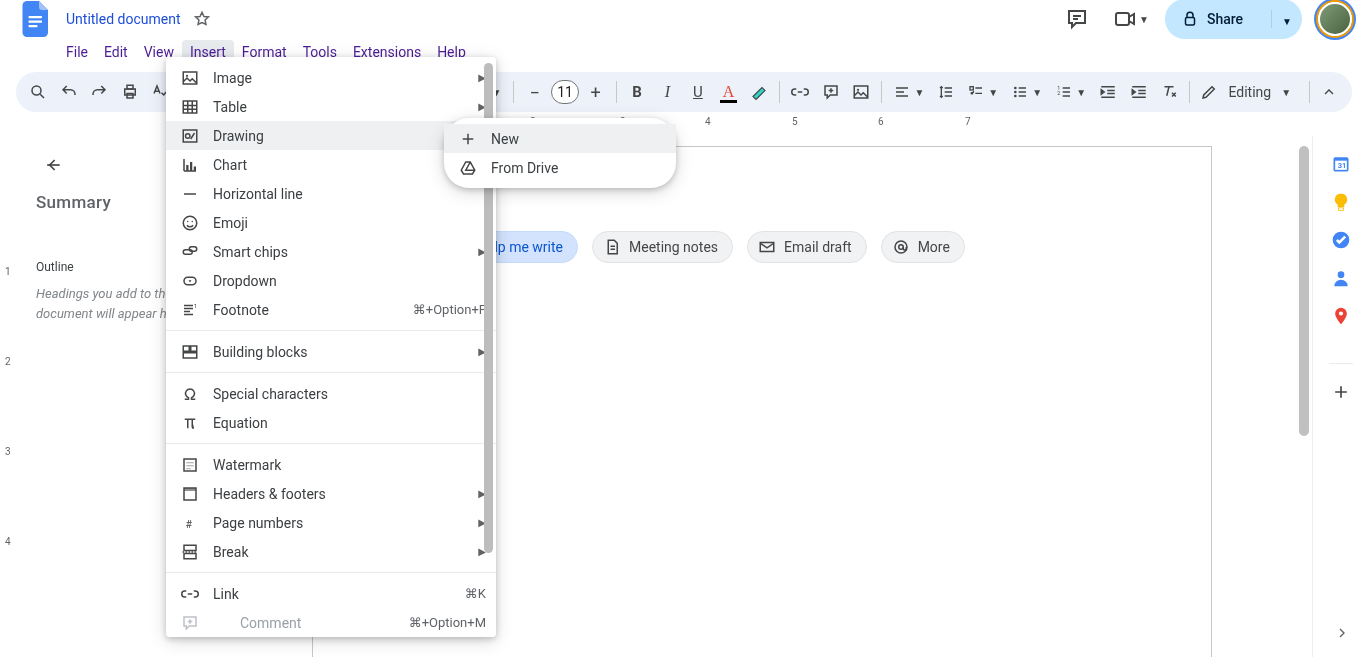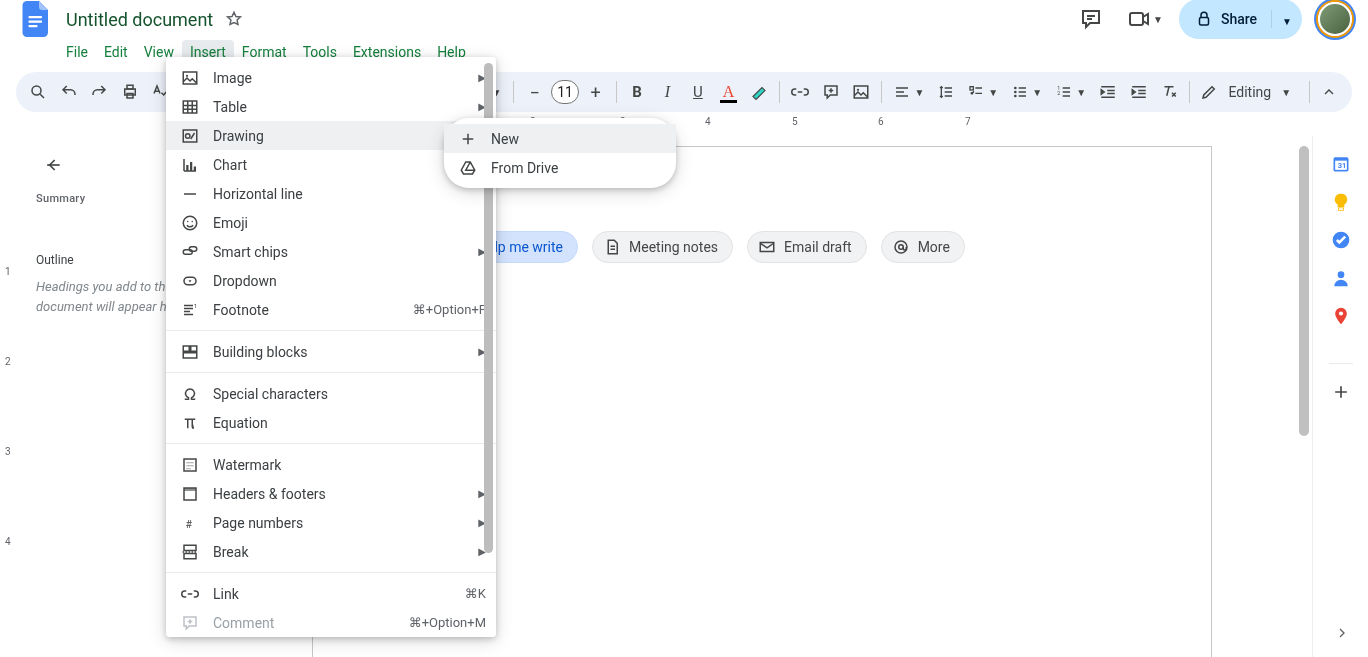--- a/index.html
+++ b/index.html
@@ -23,22 +23,22 @@
     }
     .docs-logo {
       width: 40px;
       height: 40px;
       display:flex;
       align-items:center;
       justify-content:center;
     }
     .docs-logo svg { width: 28px; height: 36px;}
     .doc-title {
-      font-size: 18px;
-      color: #14532d;
+      font-size: 14px;
+      color: #1d4ed8;
       margin-left: 10px;
     }
     .star-icon {
       margin-left: 12px;
       color: #5f6368;
       display:flex;
       align-items:center;
     }
     .header-right {
       margin-left: auto;
@@ -60,42 +60,42 @@
     .share-combo {
       display:flex;
       align-items:center;
       background: #c2e7ff;
       border-radius: 100px;
       height: 40px;
       cursor:pointer;
     }
     .share-main {
       display:flex; align-items:center; gap:8px;
-      padding: 0 14px 0 16px;
+      padding: 0 28px 0 16px;
       font-size:14px; font-weight:500; color:#001d35;
       border-right: 1px solid rgba(0,0,0,0.1);
     }
     .share-dd { padding: 0 10px; color:#001d35;}
     .avatar {
       width:34px; height:34px; border-radius:50%;
       background: linear-gradient(135deg, #7e9b76, #4a6140);
       border: 2px solid #fff;
       box-shadow: 0 0 0 2px #f29900, 0 0 0 4px #4285f4;
       cursor:pointer;
     }
     .menubar {
       display:flex;
       padding-left: 58px;
       margin-top: 6px;
       height: 28px;
       align-items:center;
     }
     .menu-item {
       font-size: 14px;
-      color: #15803d;
+      color: #4c1d95;
       padding: 4px 8px;
       cursor:pointer;
       border-radius: 4px;
     }
     .menu-item.active { background: #e8ebee;}
     .toolbar-wrap {
       padding: 6px 16px 0;
     }
     .toolbar {
       background: #edf2fa;
@@ -166,21 +166,21 @@
     .outline-panel {
       width: 212px;
       padding: 12px 18px;
       color:#5f6368;
       font-size:13px;
     }
     .outline-back {
       width:34px;height:34px;display:flex;align-items:center;justify-content:center;
       color:#444746; cursor:pointer; margin-bottom:10px;
     }
-    .outline-heading { font-size:11px; letter-spacing:0.3px; font-weight:500; color:#5f6368; margin: 10px 0 18px;}
+    .outline-heading { font-size:17px; letter-spacing:0.3px; font-weight:500; color:#5f6368; margin: 10px 0 18px;}
     .outline-section { font-size:12px; font-weight:400; color:#3c4043; margin-bottom: 10px;}
     .outline-empty { font-size:13px; font-style:italic; color:#80868b; line-height:1.5;}
     .doc-scroll-area {
       flex:1;
       position:relative;
       overflow:hidden;
       background:#fff;
     }
     .page {
       position:absolute;
@@ -260,21 +260,21 @@
       height: 29px;
       padding: 0 10px 0 14px;
       cursor:pointer;
       position:relative;
     }
     .menu-row.hovered { background:#eef0f2;}
     .menu-row .mi-icon { width:20px; display:flex;align-items:center;justify-content:center; color:#444746; margin-right:13px;}
     .menu-row .mi-label { flex:1;}
     .menu-row .mi-arrow { color:#5f6368; font-size:10px;}
     .menu-row .mi-shortcut { color:#5f6368; font-size:13px;text-align:right;}
-    .menu-row.disabled { color:#9aa0a6;}
+    .menu-row.disabled { color:#9aa0a6;gap:27px;}
     .menu-row.disabled .mi-icon { color:#bdc1c6;}
     .menu-divider { height:1px; background:#e8eaed; margin:6px 0;}
 
     .caret-down { font-size:10px;}
     svg { display:block;}
 
     .letter-A { font-family: 'Times New Roman', serif; font-size:16px; font-weight:500;}
     .bold-b { font-weight:700; font-size:15px;}
     .italic-i { font-style:italic; font-family:serif; font-size:16px;}
     .underline-u { text-decoration:underline; font-size:15px;}

